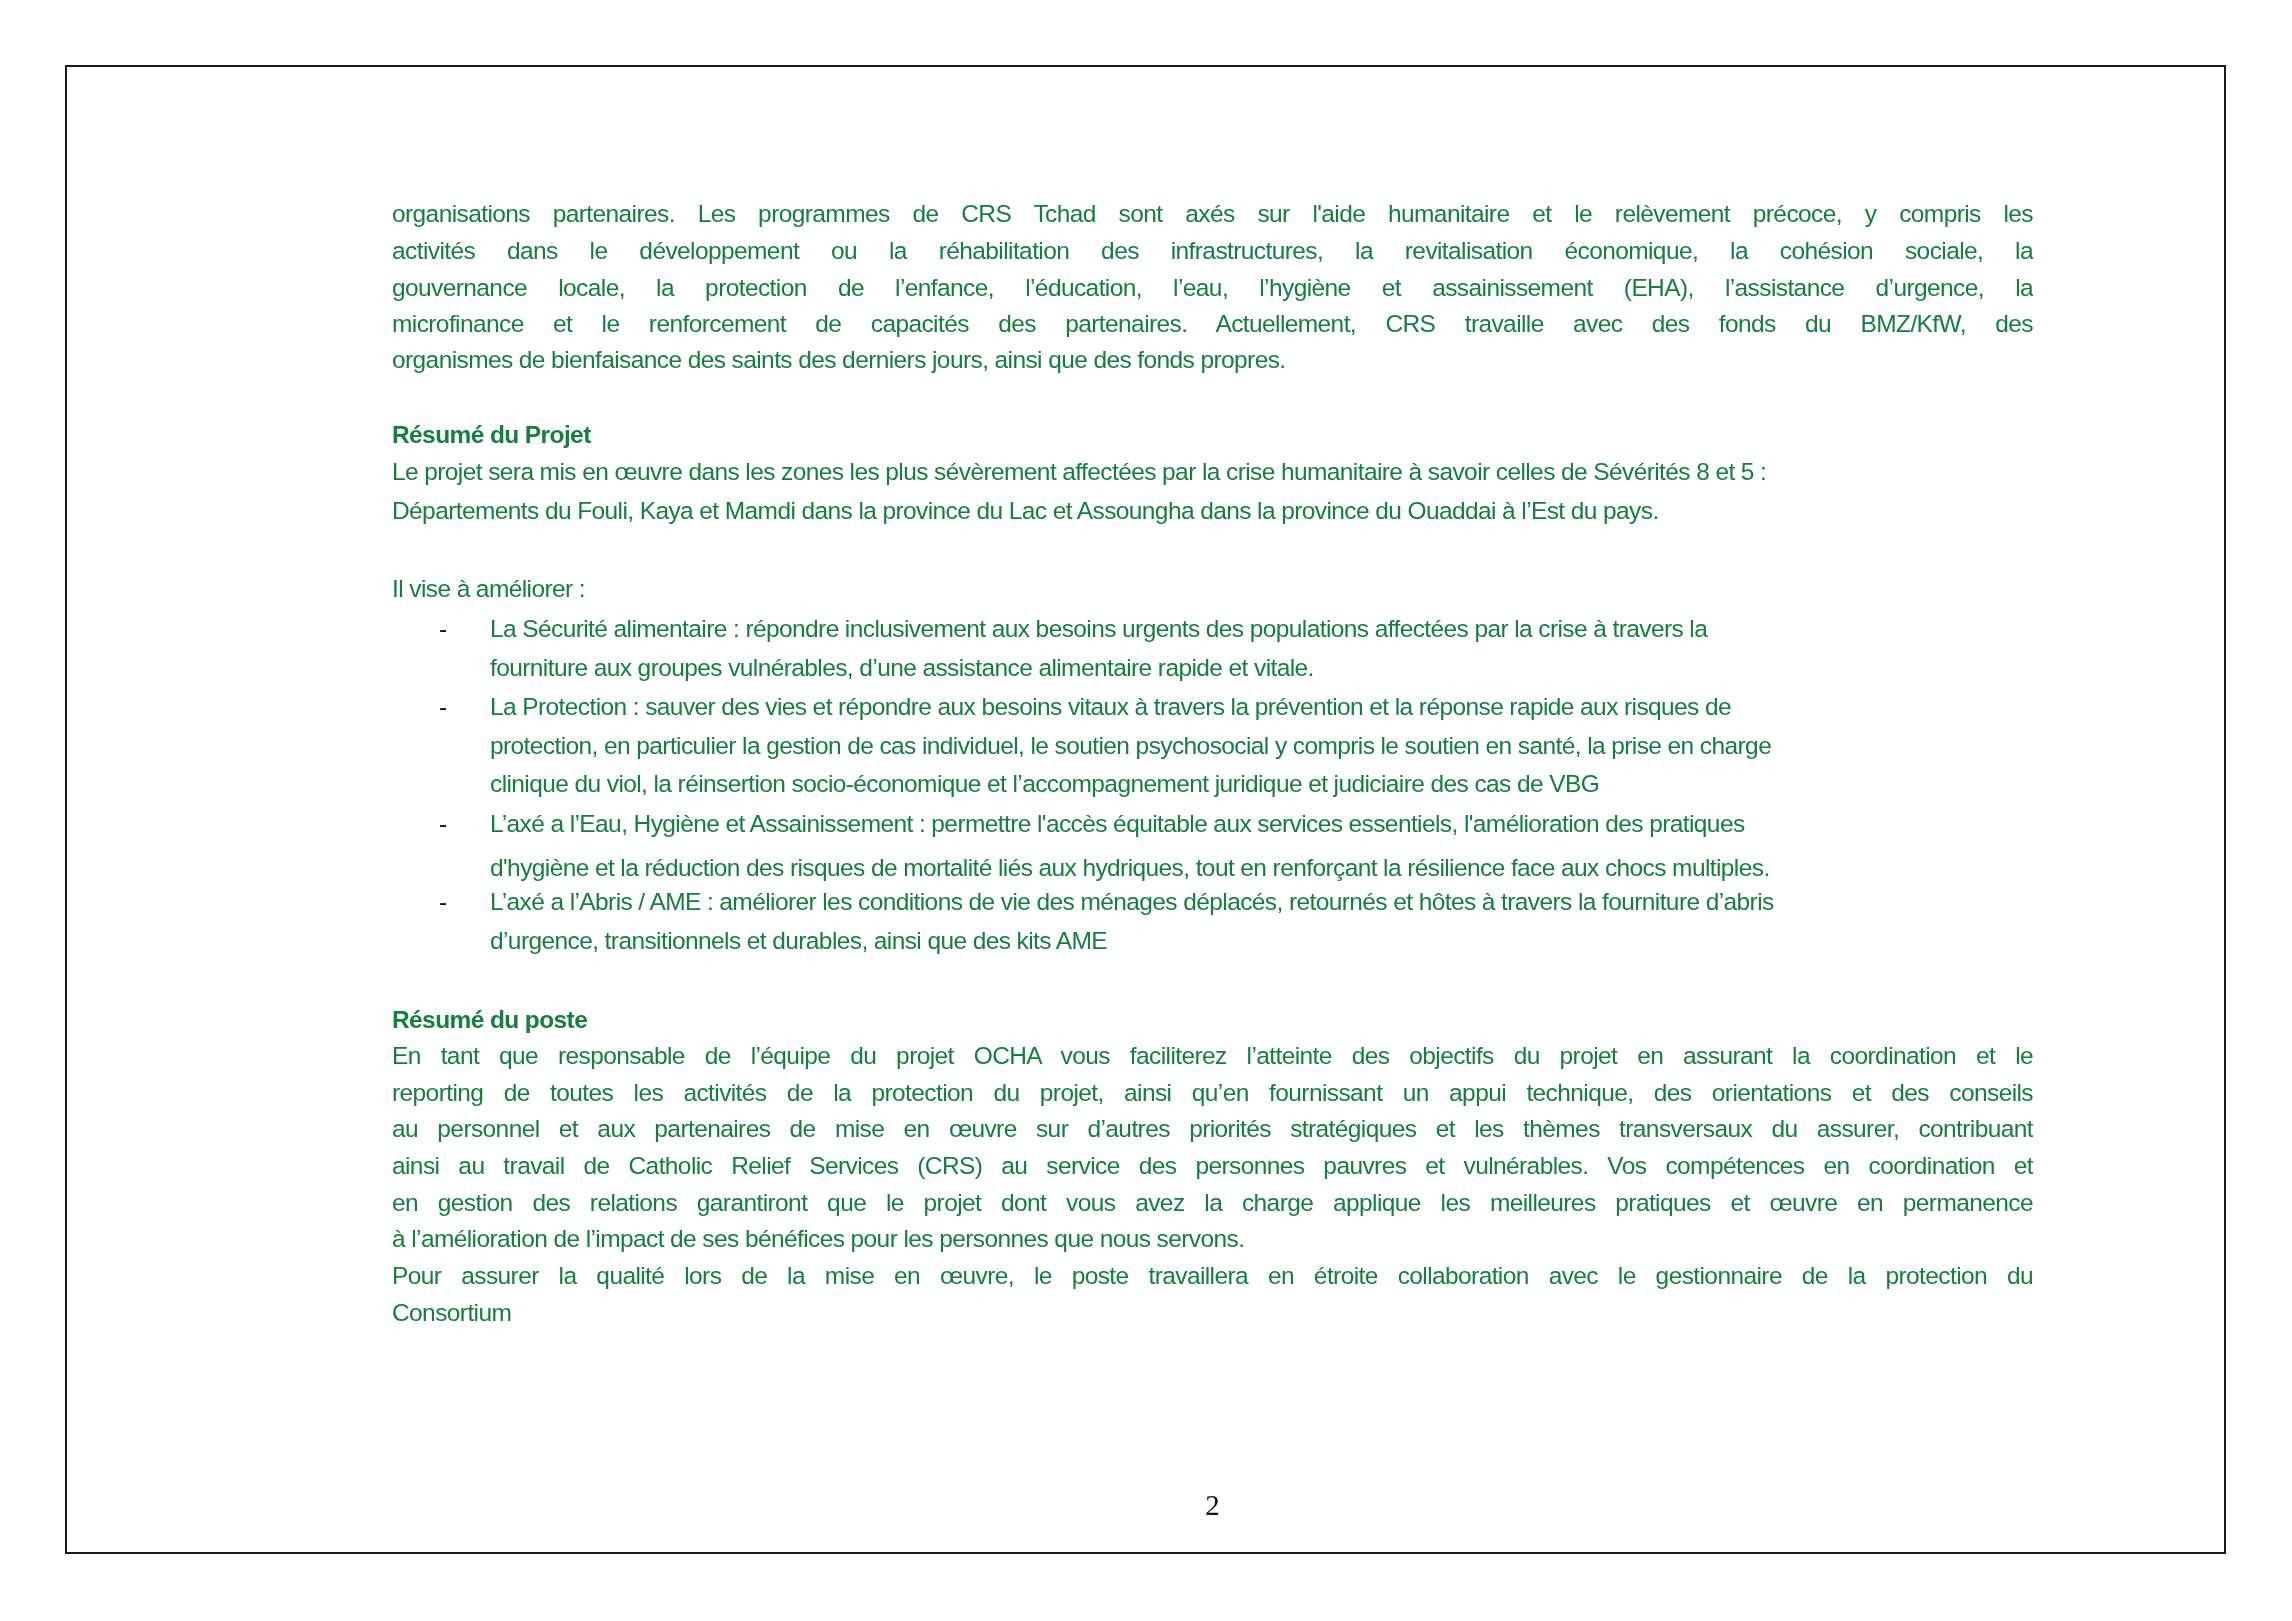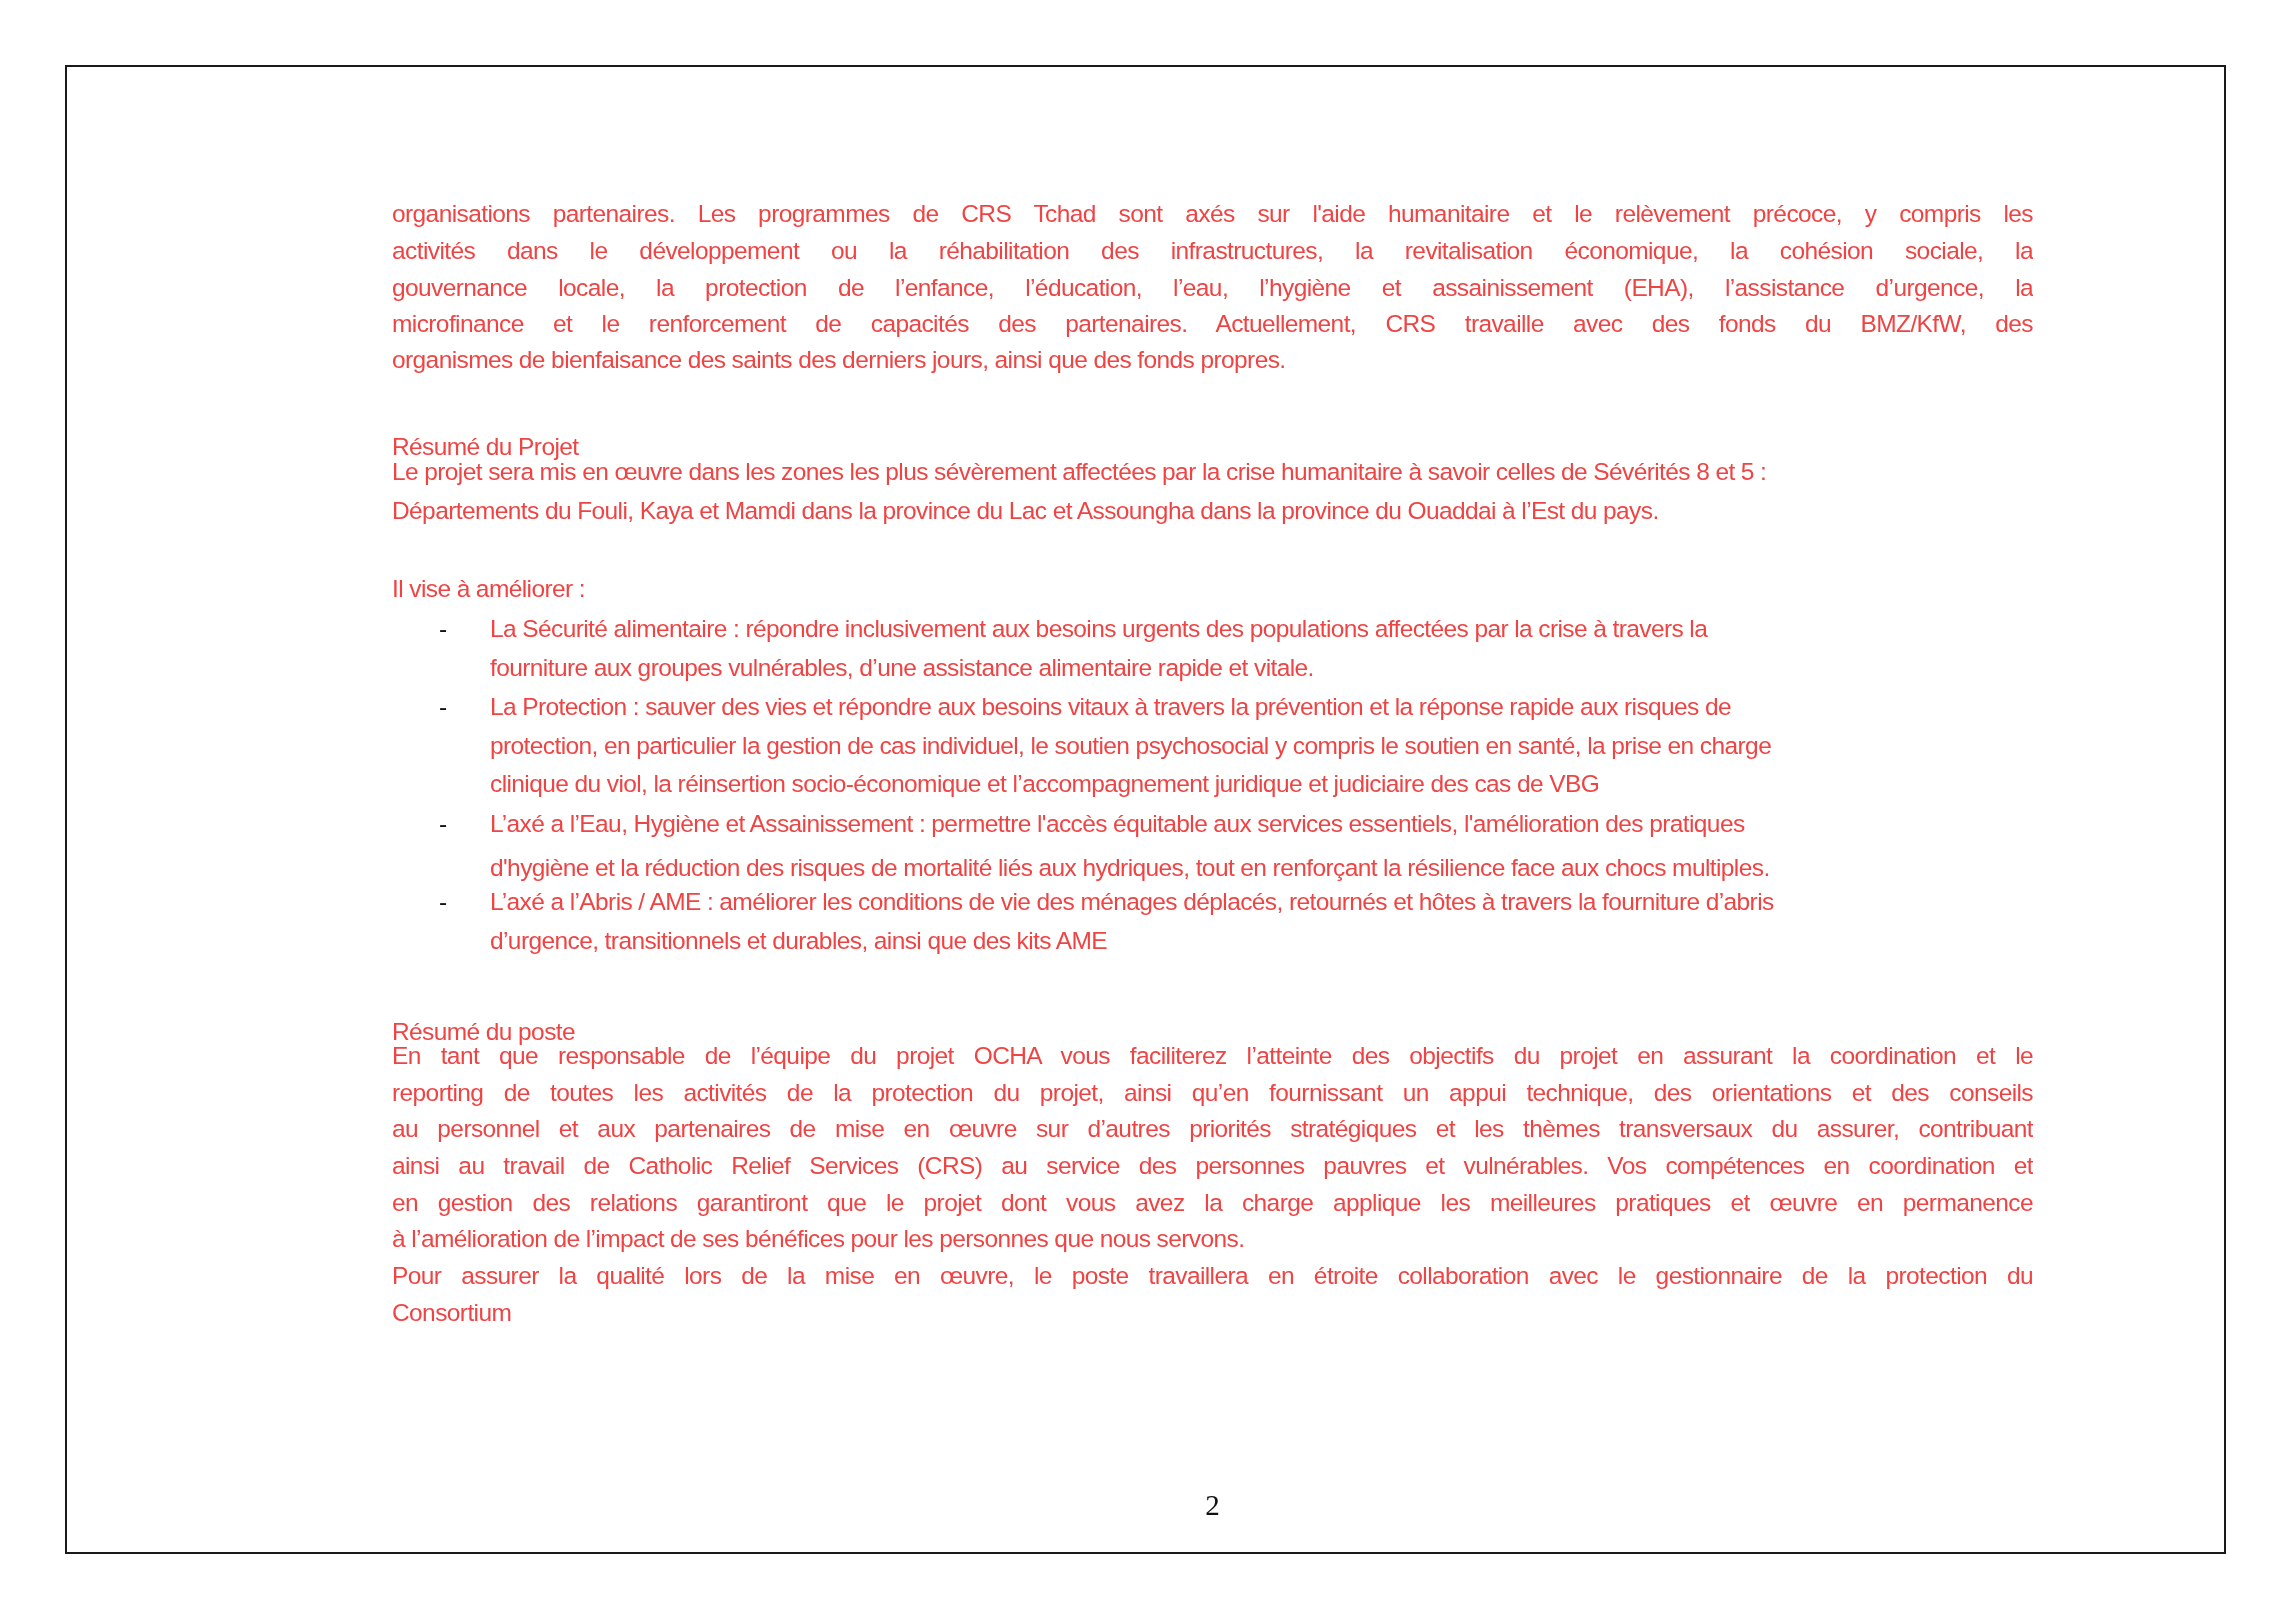--- a/index.html
+++ b/index.html
@@ -3,26 +3,26 @@
 <meta charset="utf-8">
 <style>
   html, body { margin: 0; padding: 0; background: #ffffff; }
   body { width: 2293px; height: 1621px; position: relative; overflow: hidden; }
   .page-border {
     position: absolute; left: 65px; top: 65px; width: 2161px; height: 1489px;
     border: 2px solid #1a1a1a; box-sizing: border-box;
   }
   .line {
     position: absolute; left: 392px; width: 1641px; height: 35px;
-    font-family: "Liberation Sans", sans-serif; font-size: 24.5px; color: #ef4444;
+    font-family: "Liberation Sans", sans-serif; font-size: 24.5px; color: #15803d;
     white-space: nowrap; line-height: 35px; letter-spacing: -0.6px;
     transform-origin: left center;
   }
   .just { text-align: justify; text-align-last: justify; white-space: normal; overflow: hidden; }
-  .bold { font-weight: normal; margin-top: 12px; }
+  .bold { font-weight: bold; }
   .bullet-dash {
     position: absolute; left: 439px; width: 19.6px; height: 35px;
     font-family: "Liberation Sans", sans-serif; font-size: 24.5px; color: #111; line-height: 35px;
   }
   .bline { left: 490px; width: 1543px; }
   .page-number {
     position: absolute; left: 1198px; top: 1488px; width: 29px; height: 35px;
     font-family: "Liberation Serif", serif; font-size: 29px; color: #111; text-align: center; line-height: 35px;
   }
 </style>

